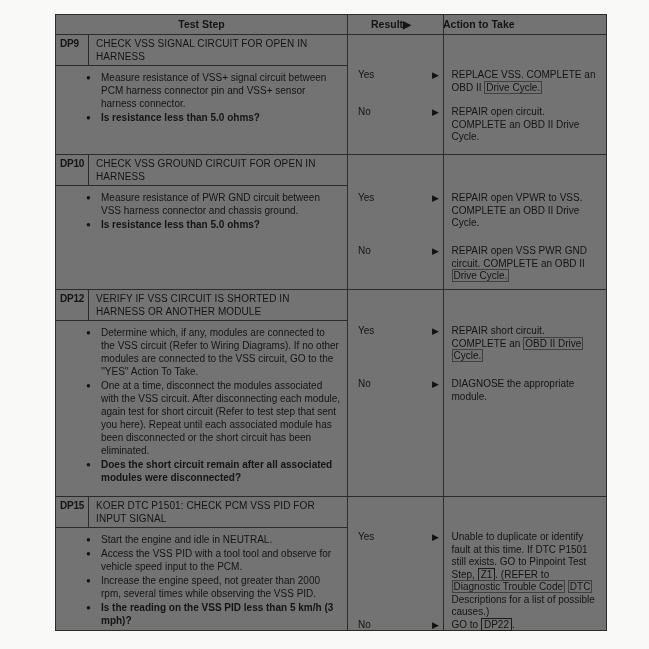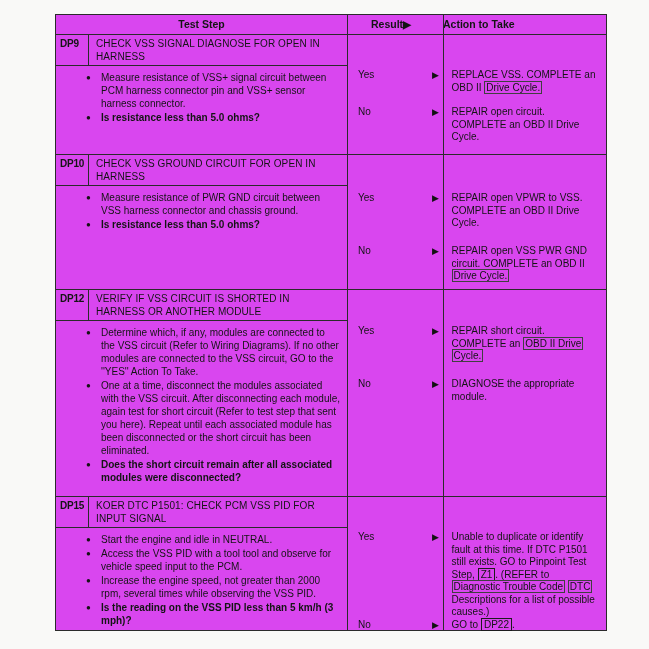--- a/index.html
+++ b/index.html
@@ -8,21 +8,21 @@
     background:#f9f9f7;
     font-family:"Liberation Sans", sans-serif;
     color:#141414;
     -webkit-font-smoothing:antialiased;
     overflow:hidden;
   }
   .page{position:relative;width:649px;height:649px;}
   .ptable{
     position:absolute;left:55px;top:14px;width:552px;
     border:1.6px solid #2b2b2b;
-    background:#d946ef;
+    background:#737373;
     box-sizing:border-box;
   }
   
   .thead{
     position:relative;display:flex;height:19px;
     border-bottom:1.6px solid #2b2b2b;
     font-weight:bold;font-size:10.5px;line-height:19px;
   }
   .thead .h-step{width:291px;text-align:center;}
   .thead .h-result{width:96px;display:flex;justify-content:flex-start;padding:0 5px 0 24px;box-sizing:border-box;}
@@ -92,21 +92,21 @@
       <div class="h-action">Action to Take</div>
       <div class="vline vl-1"></div>
       <div class="vline vl-2"></div>
     </div>
 
     <div id="table-body">
         <section class="dp-block" style="height: 119px;">
           <div class="col-step">
             <div class="title-row">
               <div class="dp-id">DP9</div>
-              <div class="dp-title">CHECK VSS SIGNAL DIAGNOSE FOR OPEN IN HARNESS</div>
+              <div class="dp-title">CHECK VSS SIGNAL CIRCUIT FOR OPEN IN HARNESS</div>
             </div>
             <ul class="bullets">
               <li>
                 <span class="dot">●</span>
                 <span class="txt">Measure resistance of VSS+ signal circuit between PCM harness connector pin and VSS+ sensor harness connector.</span>
               </li>
               <li class="bold">
                 <span class="dot">●</span>
                 <span class="txt">Is resistance less than 5.0 ohms?</span>
               </li>

